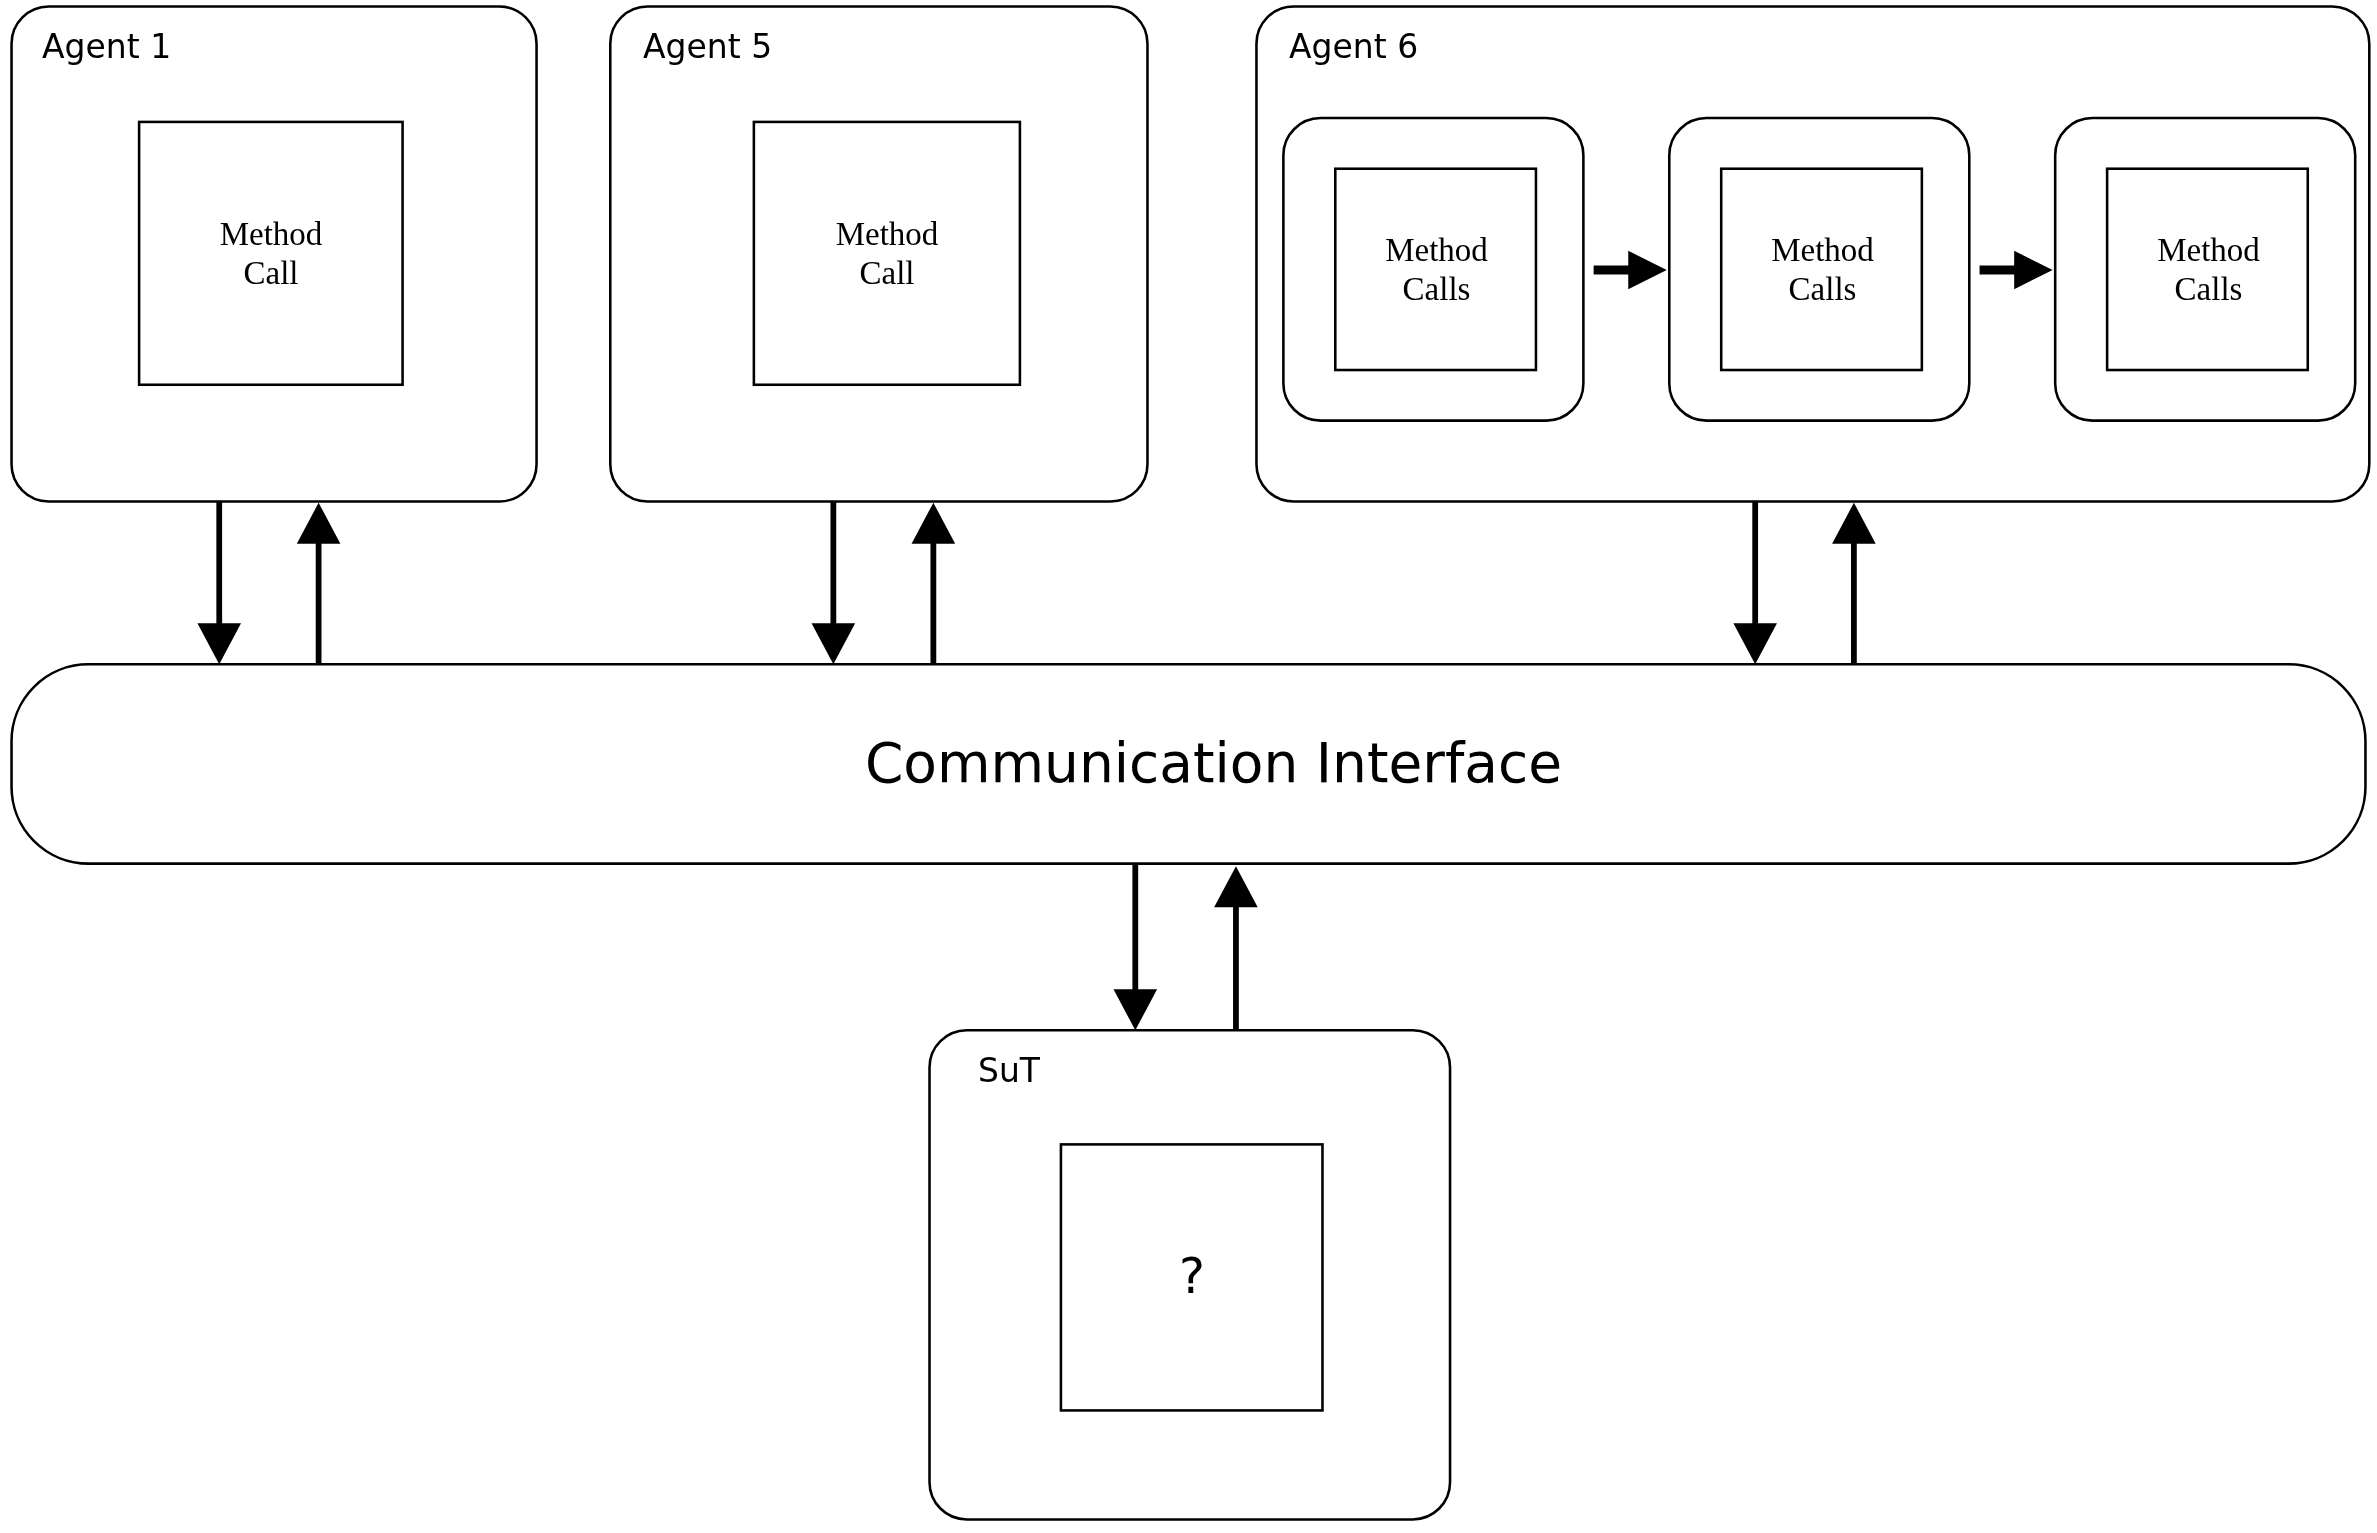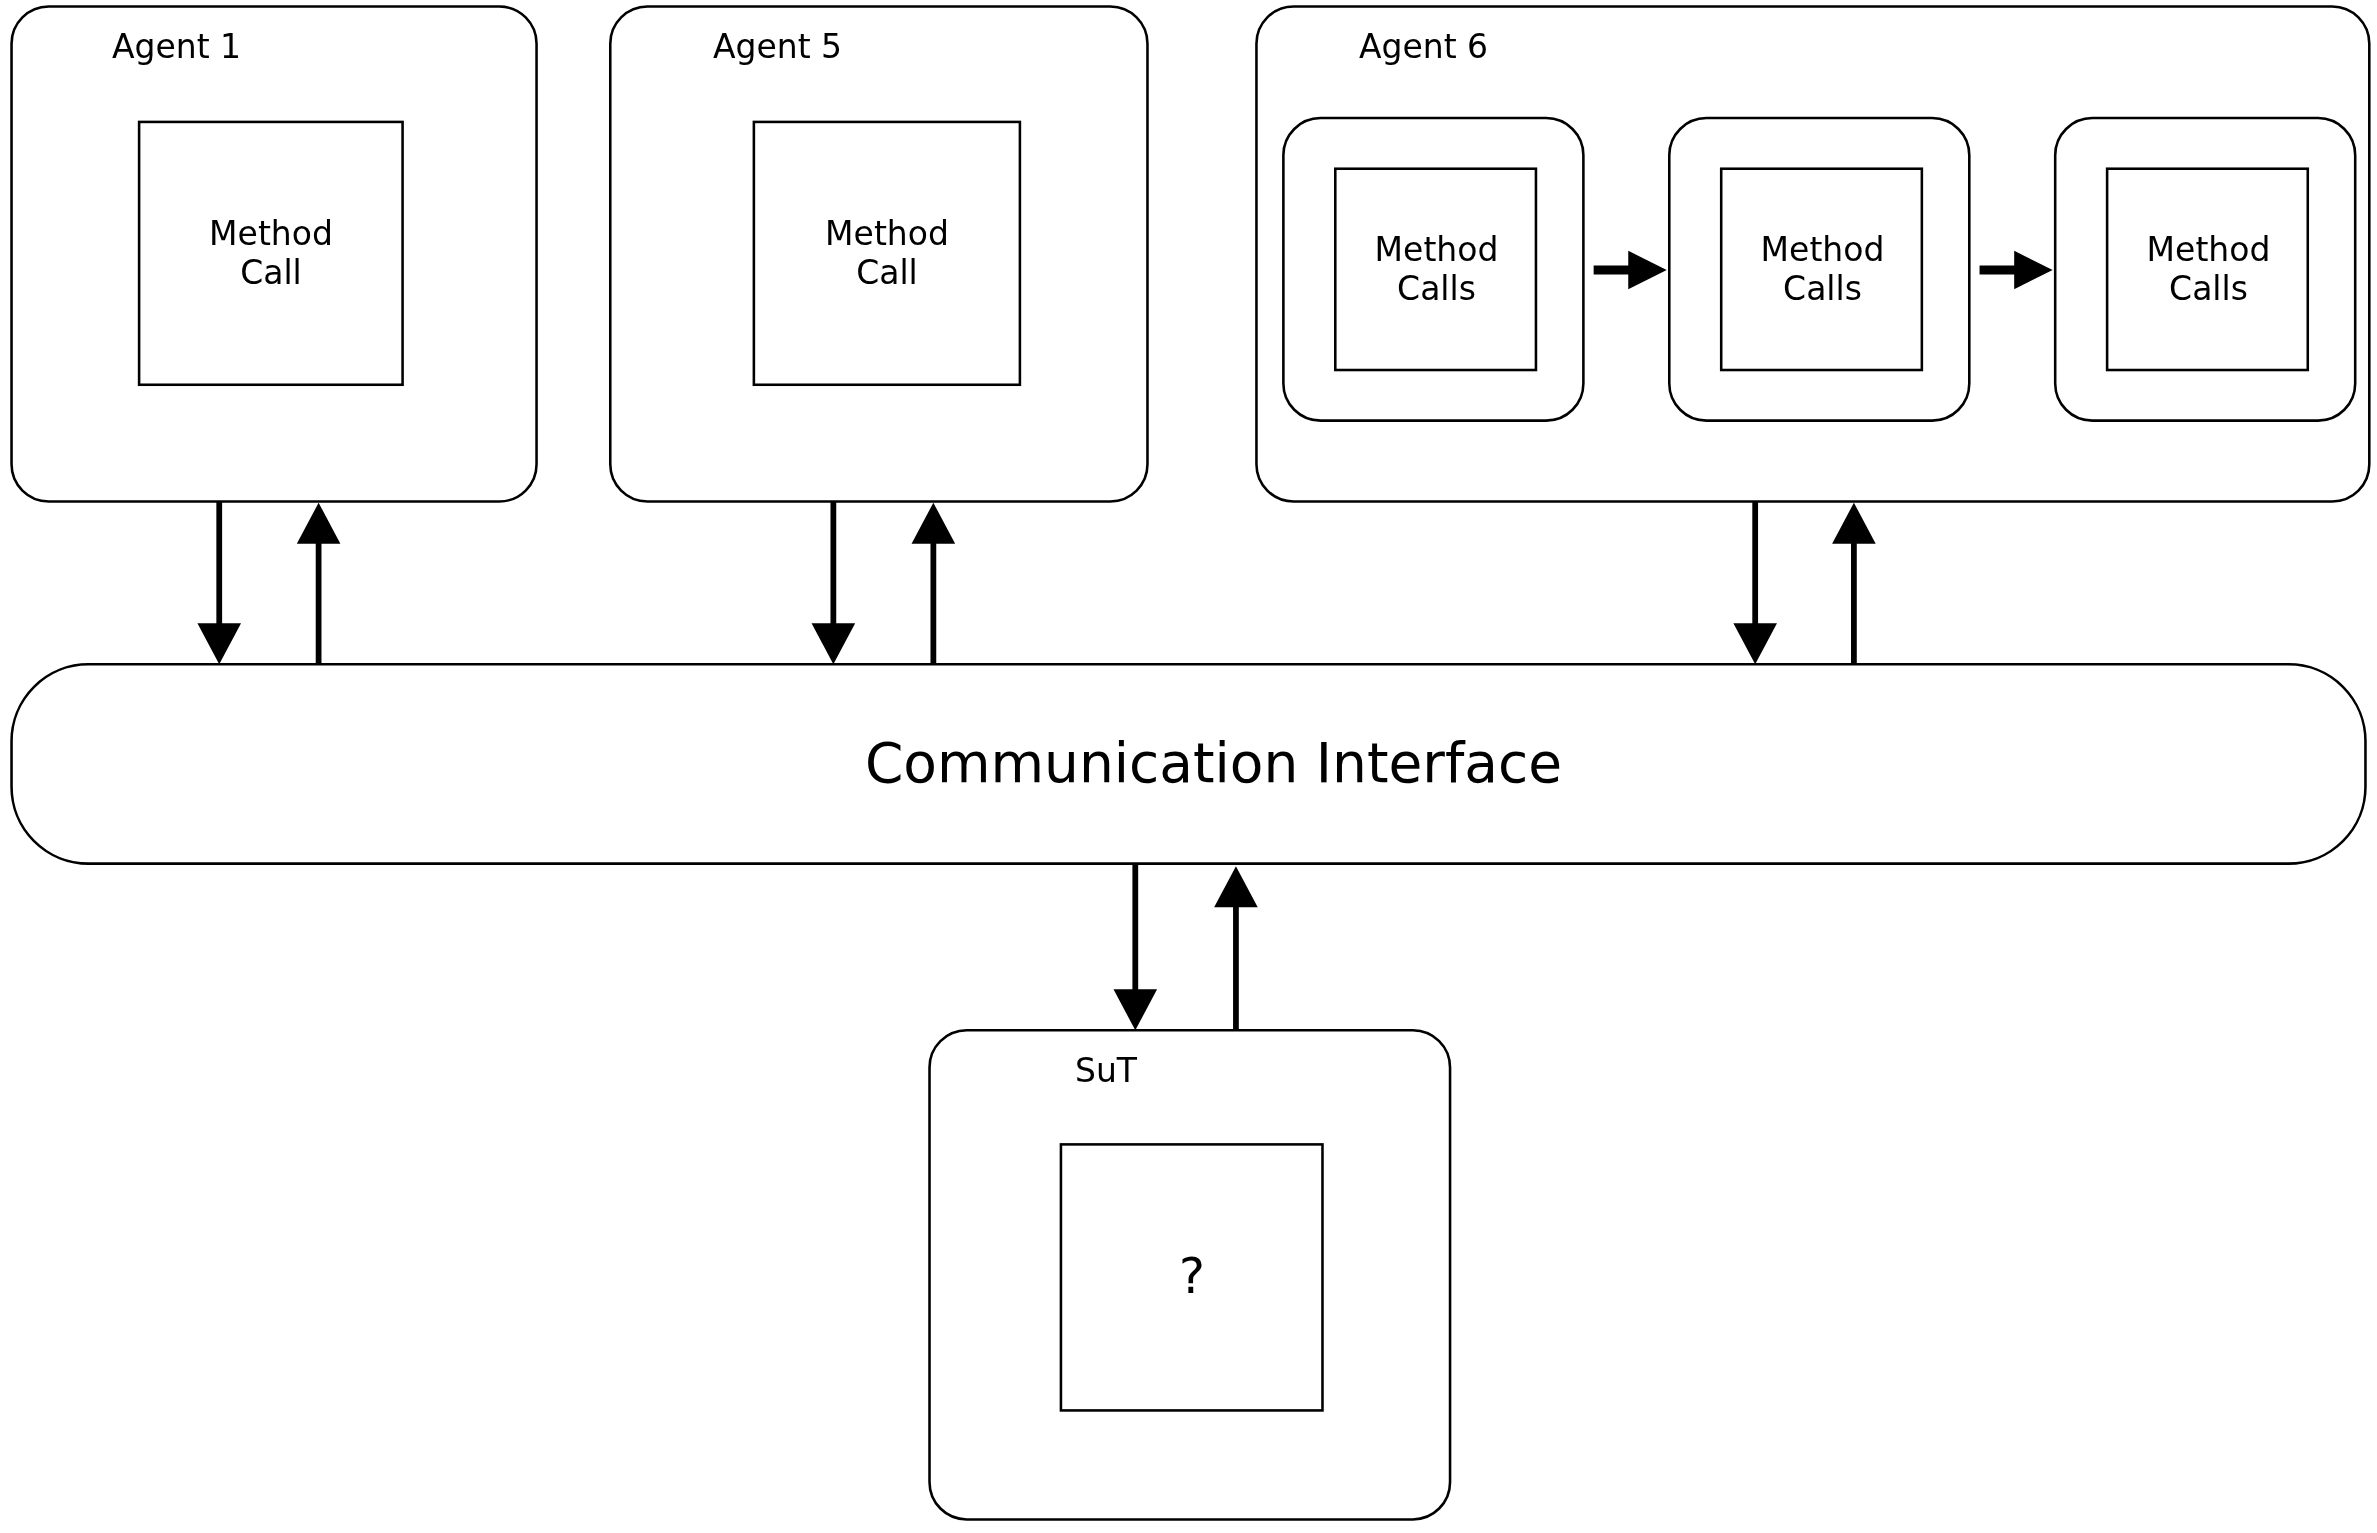--- a/index.html
+++ b/index.html
@@ -27,30 +27,31 @@
   }
   .node-label {
     position: absolute;
     color: #000000;
     white-space: pre;
     line-height: 1.18;
   }
   
   .container-title {
     font-size: 33px;
-    text-align: center;
+    text-align: left;
   }
   
   .inner-text {
     font-size: 33px;
     text-align: center;
     display: flex;
     align-items: center;
     justify-content: center;
     flex-direction: column;
+    font-family: Liberation Serif, serif;
   }
   .inner-text span { display: block; }
   
   .bar-text {
     font-size: 55px;
     text-align: center;
     display: flex;
     align-items: center;
     justify-content: center;
     margin-left: 25px;

